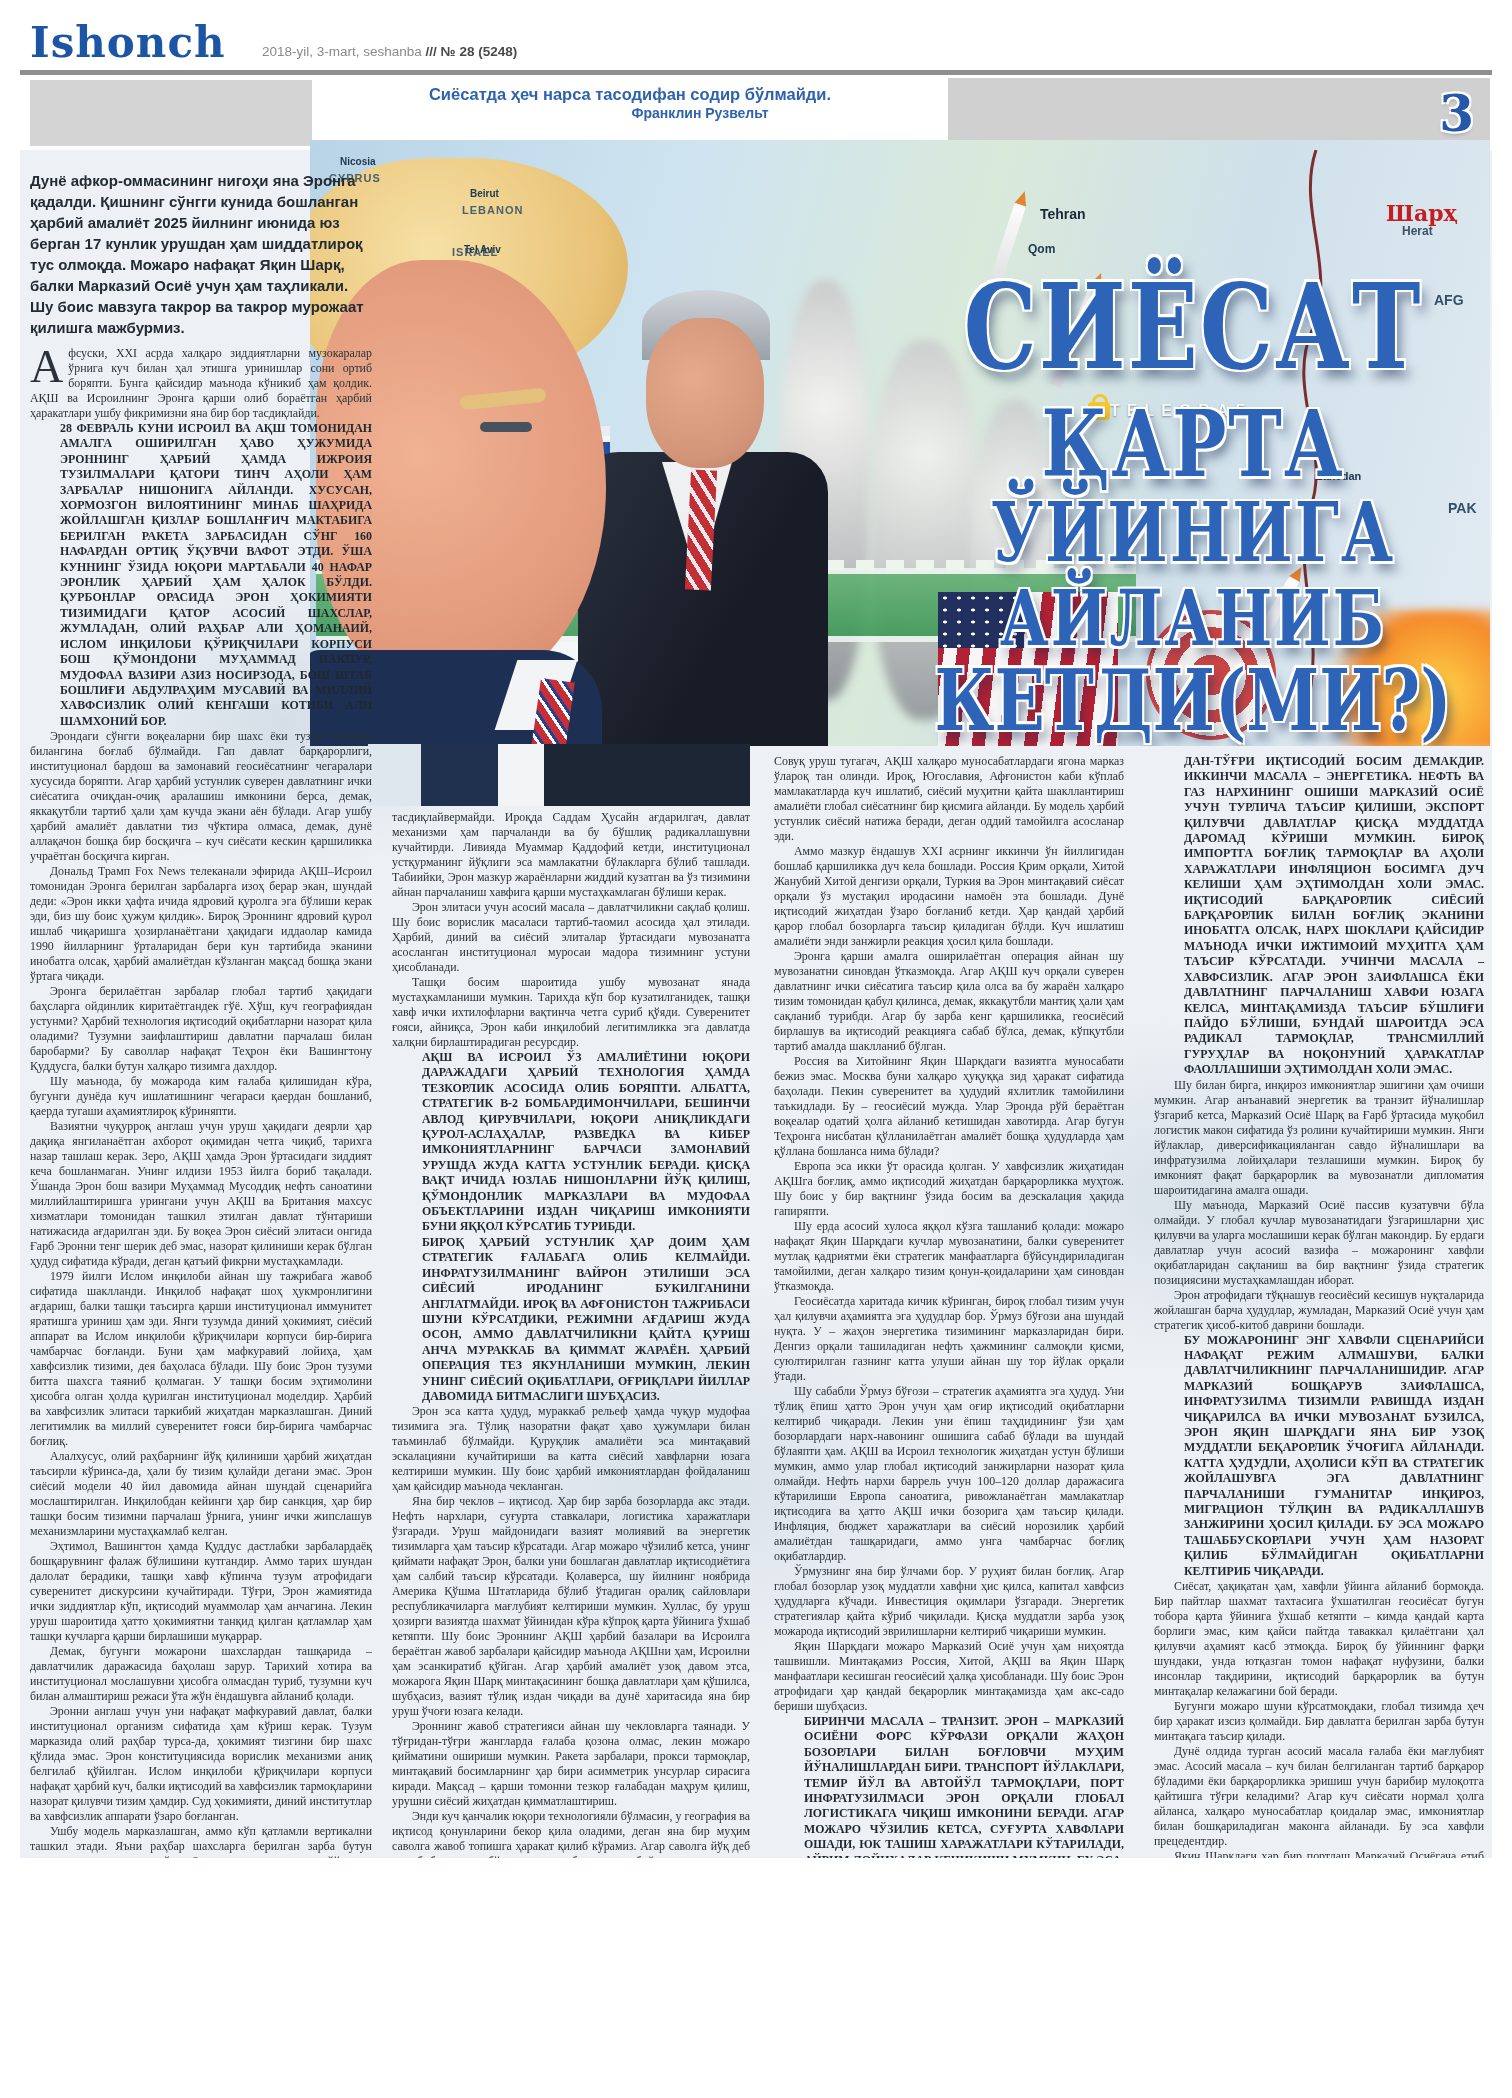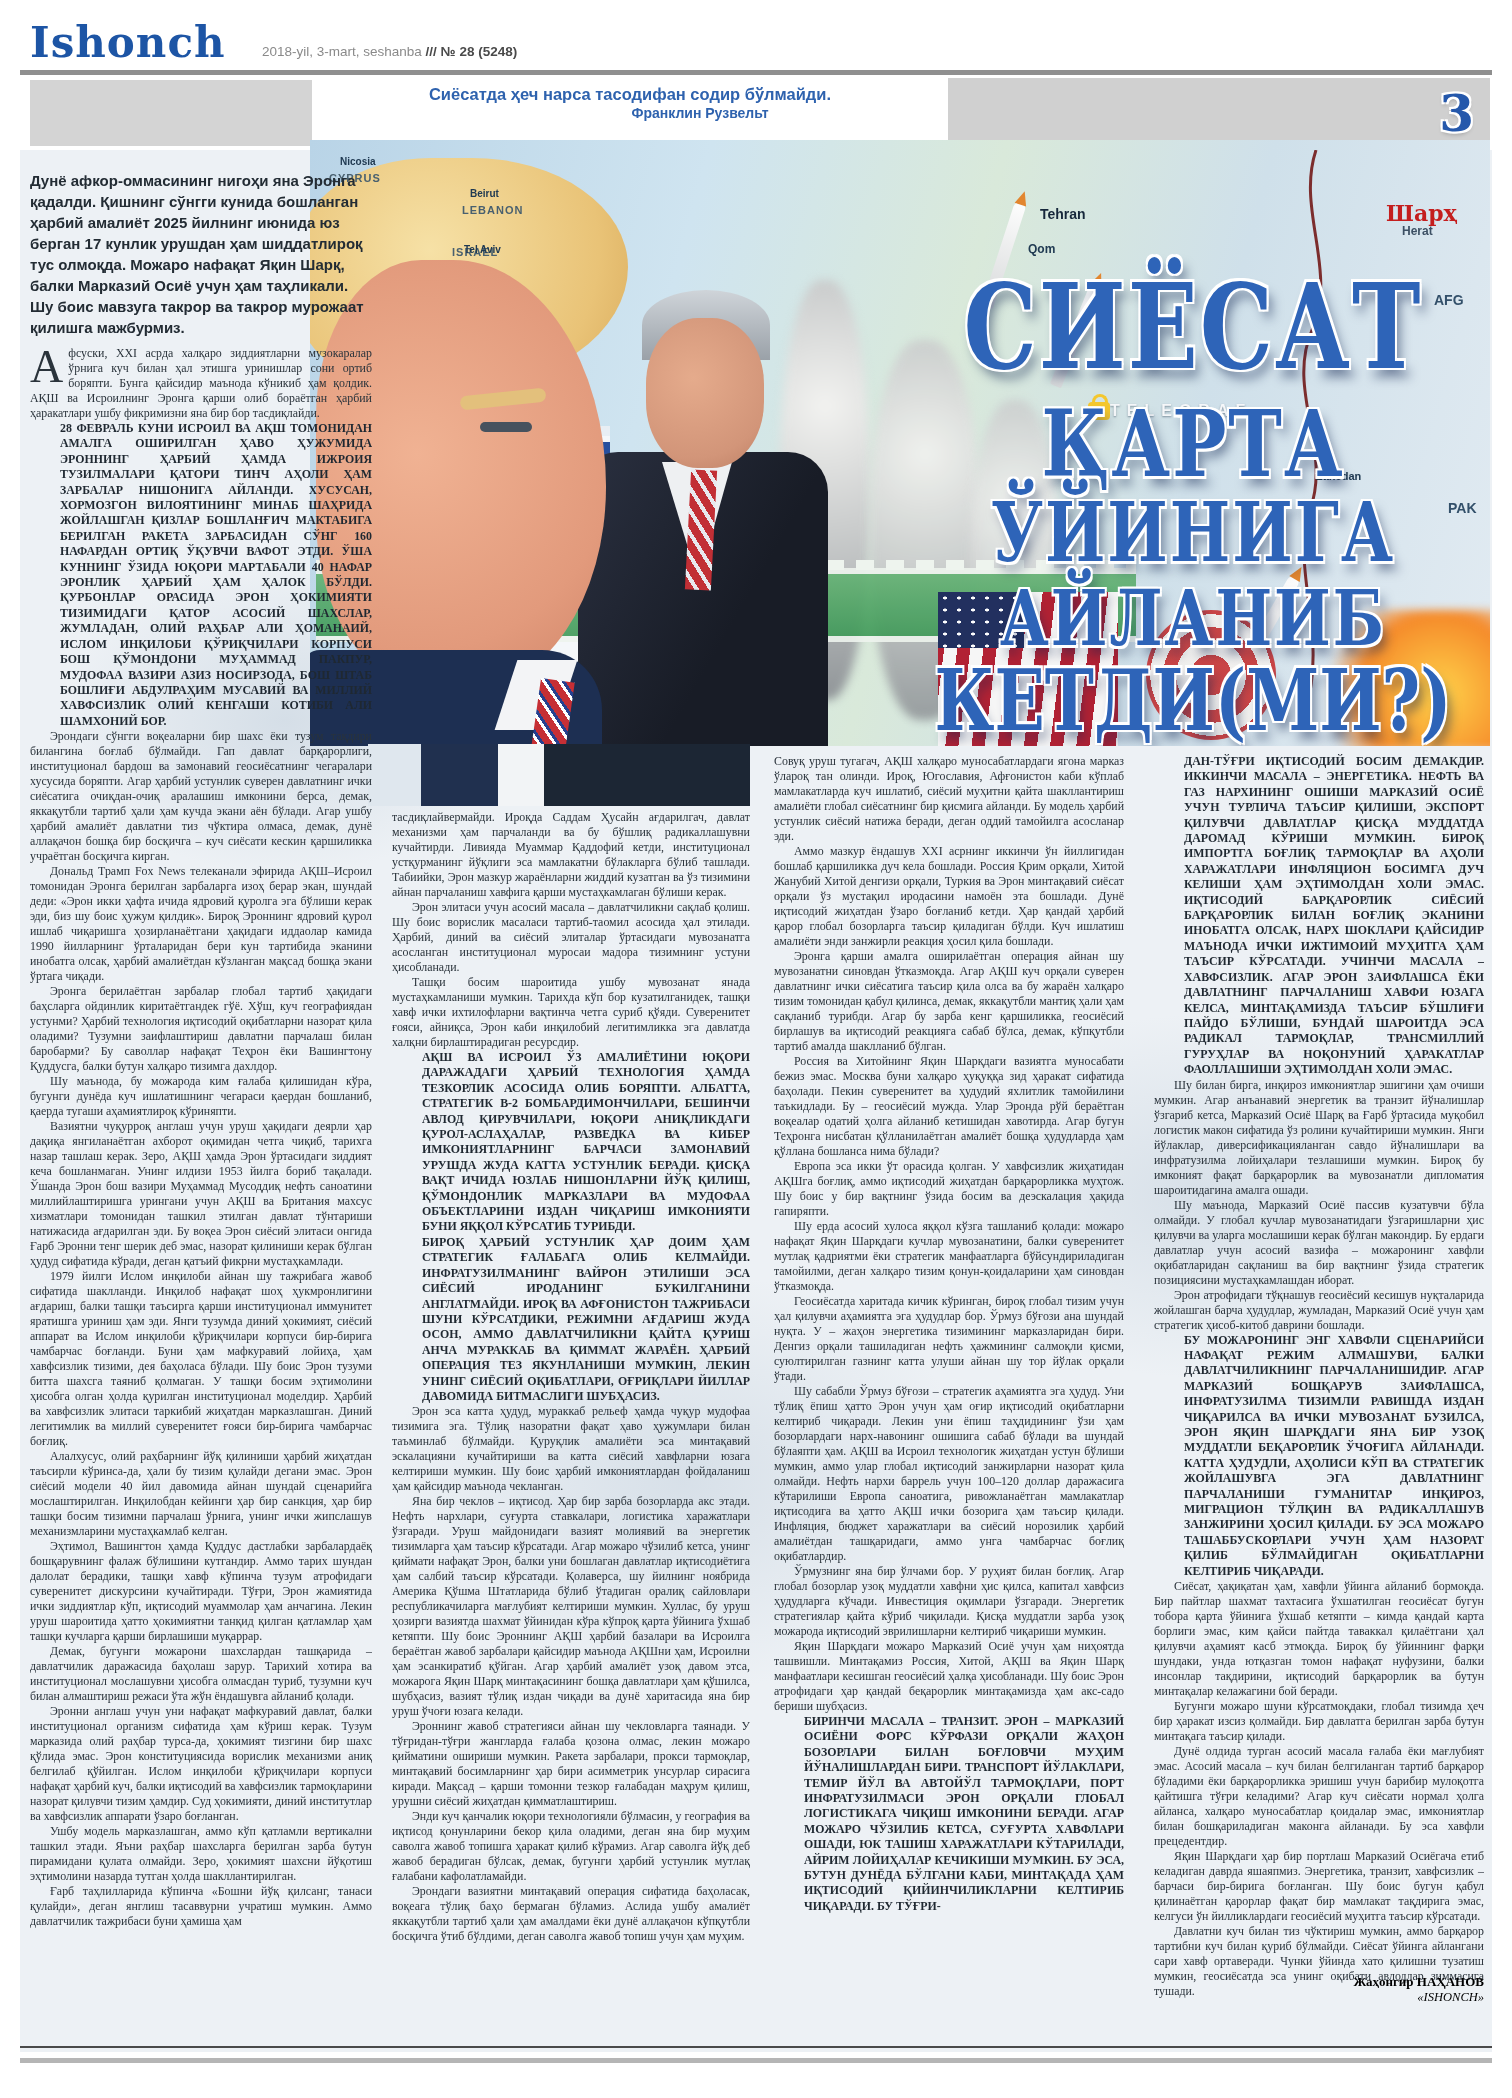--- a/index.html
+++ b/index.html
@@ -1,16 +1,16 @@
 <!DOCTYPE html>
 <html lang="uz"><head>
 <meta charset="utf-8">
 <style>
   html,body{margin:0;padding:0;background:#fff;}
-  .page{position:relative;width:1512px;height:2098px;background:#fff;overflow:hidden;
+  .page{position:relative;width:1512px;height:1858px;background:#fff;overflow:hidden;
         font-family:"Liberation Serif","DejaVu Serif",serif;border-radius:9px;}
   
   .logo{position:absolute;left:30px;top:18px;font-family:"DejaVu Serif",serif;
         font-weight:700;font-style:normal;font-size:42px;color:#1d55a5;letter-spacing:1px;}
   .dateline{position:absolute;left:262px;top:44px;font-family:"Liberation Sans",sans-serif;
         font-size:13.5px;color:#8a8a8a;}
   .dateline b{color:#4a4a4a;}
   .mast-rule{position:absolute;left:20px;top:70px;width:1472px;height:5px;background:#8f8f8f;}
   .gray-box-left{position:absolute;left:30px;top:80px;width:282px;height:66px;background:#d4d4d4;}
   .gray-band-right{position:absolute;left:948px;top:78px;width:542px;height:70px;background:#d0d0d0;}

